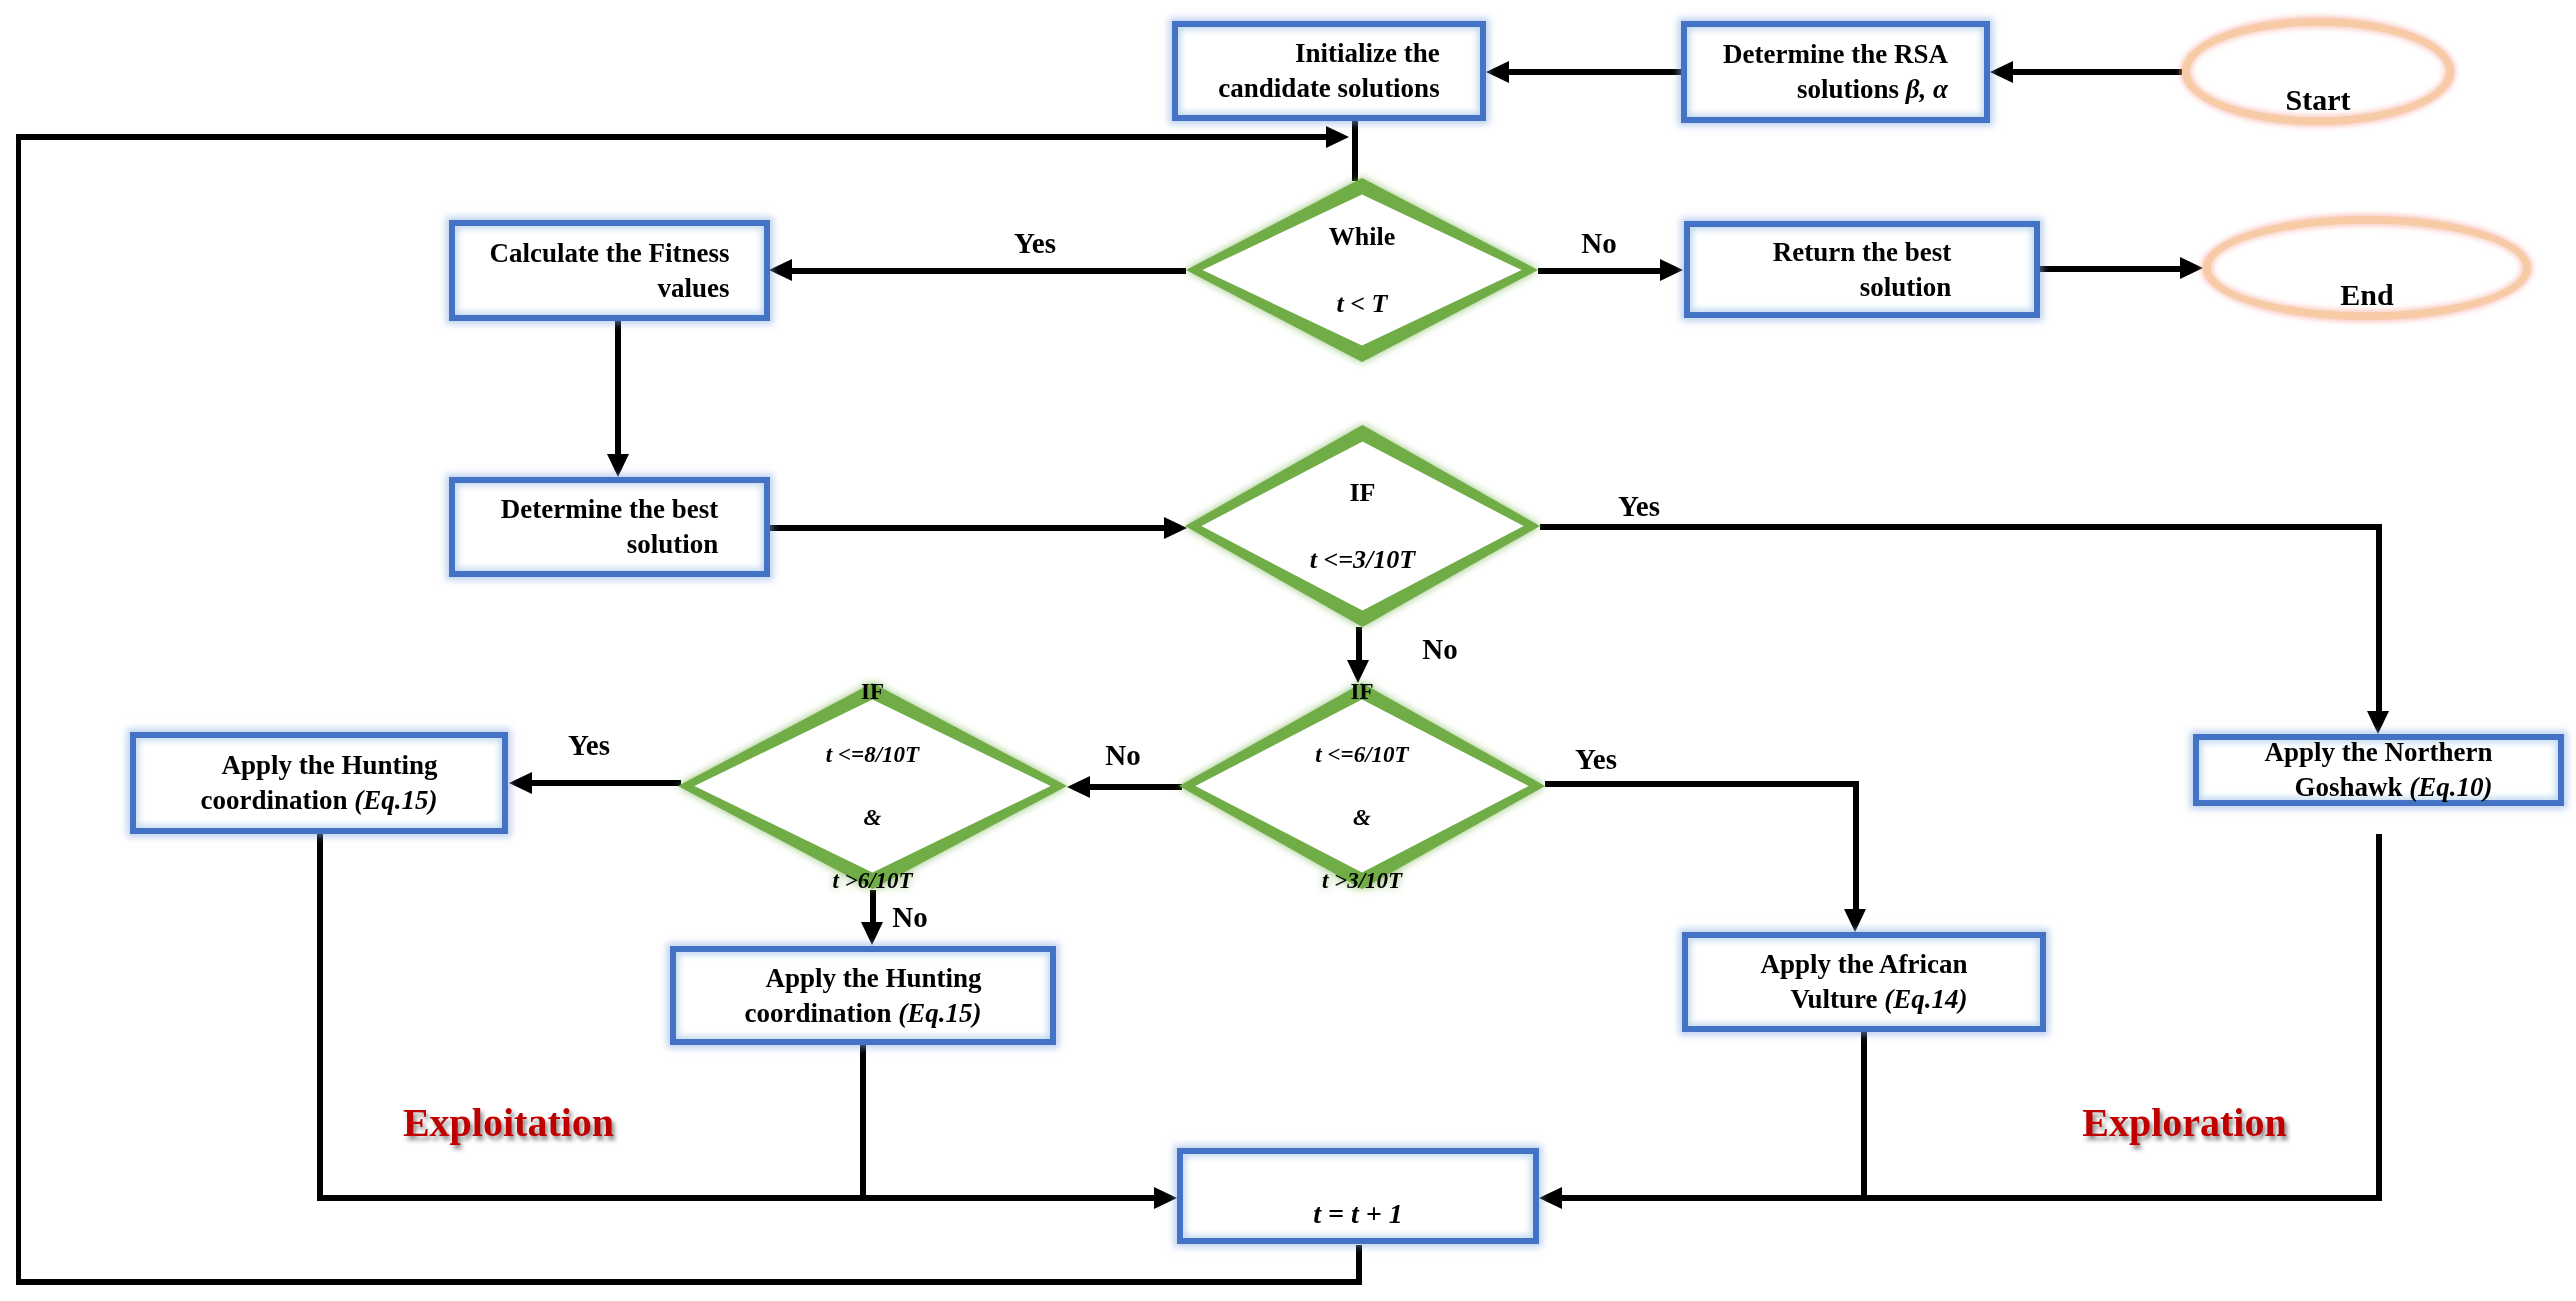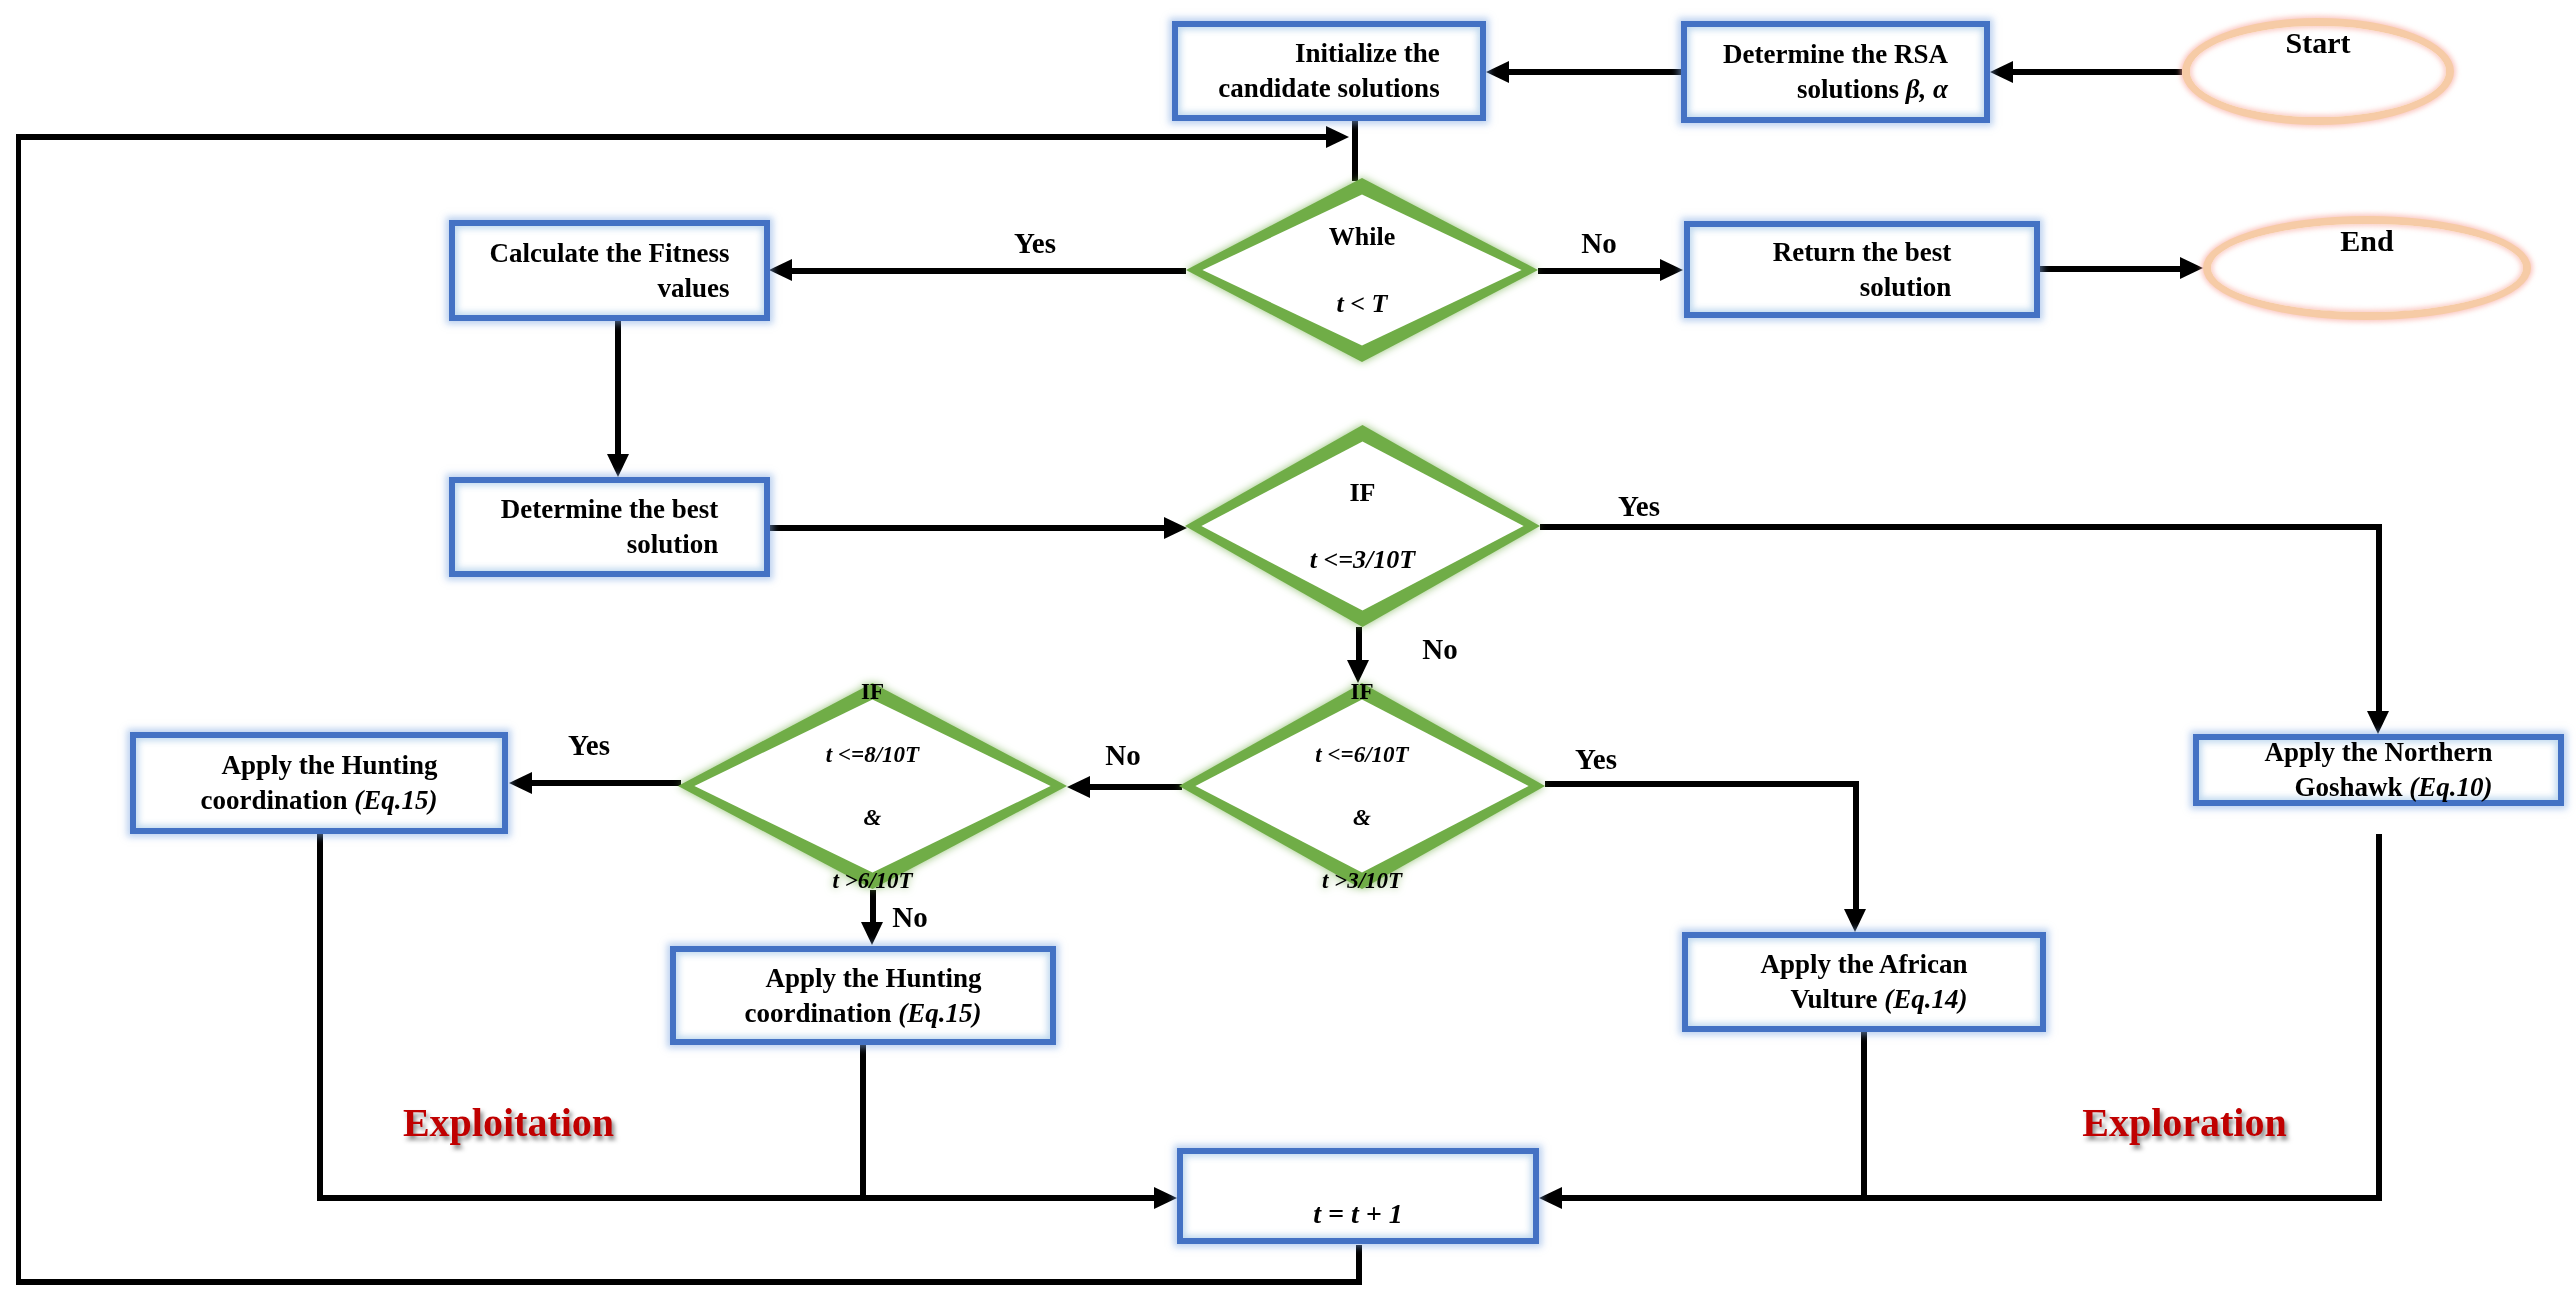--- a/index.html
+++ b/index.html
@@ -32,21 +32,21 @@
     clip-path:polygon(50% 0,100% 50%,50% 100%,0 50%);}
   .dtxt{position:absolute;inset:0;display:flex;flex-direction:column;align-items:center;justify-content:center;
     text-align:center;font-weight:bold;}
   .dl{font-size:26px;line-height:1.2;}
   .dtxt.small .dl{font-size:23px;line-height:1.18;}
   
   .terminal{
     position:absolute;box-sizing:border-box;background:#ffffff;border-radius:50%;
     border:8.2px solid var(--terminal-border);
     box-shadow:0 0 5.5px 2px rgba(248,160,150,.6), inset 0 0 5.5px 2px rgba(248,160,150,.55);
-    display:flex;align-items:flex-start;justify-content:center;
+    display:flex;align-items:flex-end;justify-content:center;
     font-weight:bold;font-size:30px;
   }
   
   .hl{position:absolute;height:5.5px;background:var(--connector);}
   .vl{position:absolute;width:5.5px;background:var(--connector);}
   .ah{position:absolute;width:0;height:0;}
   .ah.left{border-right:23px solid var(--connector);border-top:11px solid transparent;border-bottom:11px solid transparent;}
   .ah.right{border-left:23px solid var(--connector);border-top:11px solid transparent;border-bottom:11px solid transparent;}
   .ah.down{border-top:23px solid var(--connector);border-left:11px solid transparent;border-right:11px solid transparent;}
   

